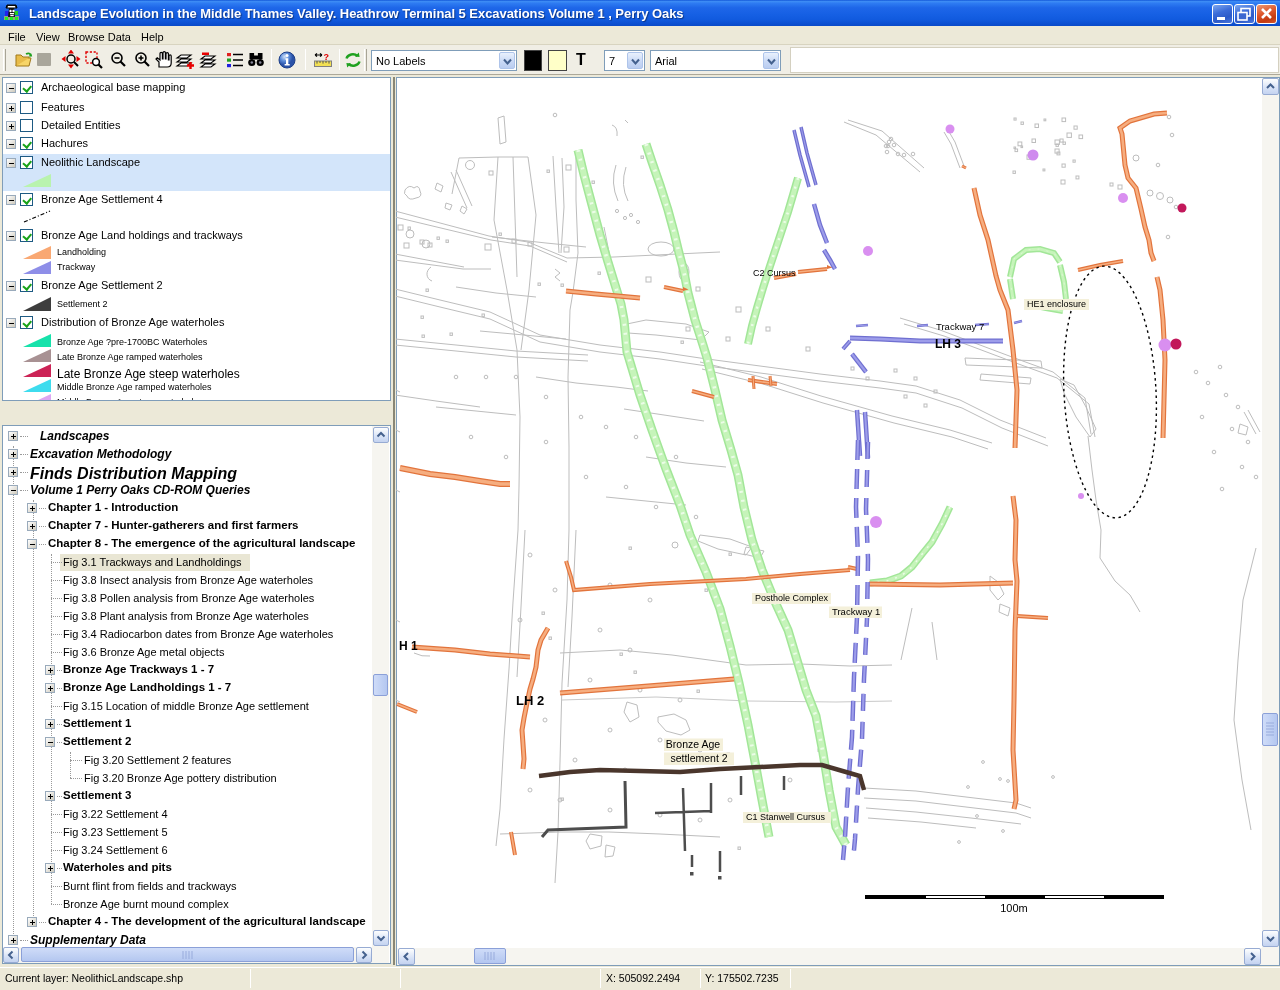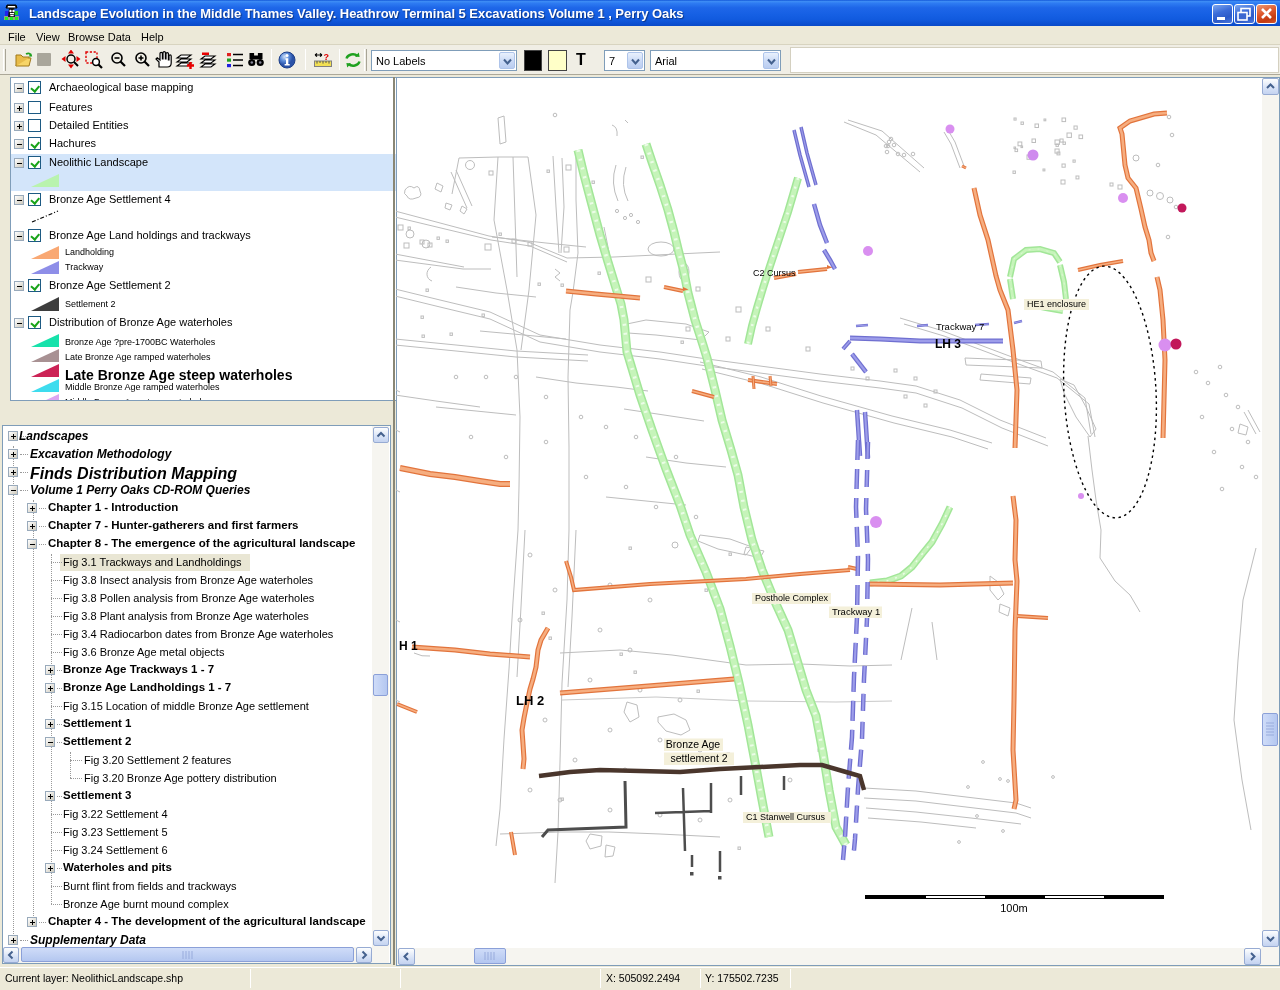--- a/index.html
+++ b/index.html
@@ -177,21 +177,21 @@
   </div>
 <div class="abs combo" style="left:650px;top:50px;width:131px">
 <span class="ct">Arial</span>
     <span class="ca">
       <svg width="9" height="8">
         <path d="M1 1.5 L4.5 5.5 L8 1.5" fill="none" stroke="#44618e" stroke-width="2"></path>
       </svg>
     </span>
   </div>
 <div class="abs" style="left:790px;top:47px;width:489px;height:26px;background:#fff;border:1px solid #d4d0c0"></div>
-<div class="abs panel" style="left:10px;top:77px;width:389px;height:324px">
+<div class="abs panel" style="left:2px;top:77px;width:389px;height:324px">
 <div class="abs" style="left:0px;top:76px;width:387px;height:37px;background:#d3e5fa"></div>
 <div class="minus" style="left:3px;top:5px"></div>
 <div class="cb on" style="left:17px;top:3px"></div>
 <div class="lt" style="left:38px;top:3px;font-size:11px;font-weight:normal;font-style:normal">Archaeological base mapping</div>
 <div class="plus" style="left:3px;top:25px"></div>
 <div class="cb" style="left:17px;top:23px"></div>
 <div class="lt" style="left:38px;top:23px;font-size:11px;font-weight:normal;font-style:normal">Features</div>
 <div class="plus" style="left:3px;top:43px"></div>
 <div class="cb" style="left:17px;top:41px"></div>
 <div class="lt" style="left:38px;top:41px;font-size:11px;font-weight:normal;font-style:normal">Detailed Entities</div>
@@ -235,21 +235,21 @@
       <path d="M0 13 L28 0 L28 13 Z" fill="#17e2ab"></path>
     </svg>
 <div class="lt" style="left:54px;top:259px;font-size:9px;font-weight:normal;font-style:normal">Bronze Age ?pre-1700BC Waterholes</div>
 <svg class="abs" style="left:20px;top:271px" width="28" height="13">
       <path d="M0 13 L28 0 L28 13 Z" fill="#a89193"></path>
     </svg>
 <div class="lt" style="left:54px;top:274px;font-size:9px;font-weight:normal;font-style:normal">Late Bronze Age ramped waterholes</div>
 <svg class="abs" style="left:20px;top:286px" width="28" height="13">
       <path d="M0 13 L28 0 L28 13 Z" fill="#cc2356"></path>
     </svg>
-<div class="lt" style="left:54px;top:289px;font-size:14px;font-weight:bold;font-style:normal">Late Bronze Age steep waterholes</div>
+<div class="lt" style="left:54px;top:289px;font-size:12px;font-weight:normal;font-style:normal">Late Bronze Age steep waterholes</div>
 <svg class="abs" style="left:20px;top:301px" width="28" height="13">
       <path d="M0 13 L28 0 L28 13 Z" fill="#3edcee"></path>
     </svg>
 <div class="lt" style="left:54px;top:304px;font-size:9px;font-weight:normal;font-style:normal">Middle Bronze Age ramped waterholes</div>
 <svg class="abs" style="left:20px;top:316px" width="28" height="13">
       <path d="M0 13 L28 0 L28 13 Z" fill="#dda6f2"></path>
     </svg>
 <div class="lt" style="left:54px;top:319px;font-size:9px;font-weight:normal;font-style:normal">Middle Bronze Age steep waterholes</div>
 </div>
 <div class="abs panel" style="left:2px;top:425px;width:389px;height:539px">
@@ -281,21 +281,21 @@
 <div class="abs" style="left:54px;top:370px;width:5px;height:1px;border-top:1px dotted #9a9a9a"></div>
 <div class="abs" style="left:48px;top:388px;width:11px;height:1px;border-top:1px dotted #9a9a9a"></div>
 <div class="abs" style="left:48px;top:406px;width:11px;height:1px;border-top:1px dotted #9a9a9a"></div>
 <div class="abs" style="left:48px;top:424px;width:11px;height:1px;border-top:1px dotted #9a9a9a"></div>
 <div class="abs" style="left:54px;top:442px;width:5px;height:1px;border-top:1px dotted #9a9a9a"></div>
 <div class="abs" style="left:48px;top:460px;width:11px;height:1px;border-top:1px dotted #9a9a9a"></div>
 <div class="abs" style="left:48px;top:478px;width:11px;height:1px;border-top:1px dotted #9a9a9a"></div>
 <div class="abs" style="left:36px;top:496px;width:7px;height:1px;border-top:1px dotted #9a9a9a"></div>
 <div class="abs" style="left:17px;top:514px;width:8px;height:1px;border-top:1px dotted #9a9a9a"></div>
 <div class="plus" style="left:5px;top:5px"></div>
-<div class="lt" style="left:16px;top:3px;font-size:12px;font-weight:bold;font-style:italic">Landscapes</div>
+<div class="lt" style="left:37px;top:3px;font-size:12px;font-weight:bold;font-style:italic">Landscapes</div>
 <div class="plus" style="left:5px;top:23px"></div>
 <div class="lt" style="left:27px;top:21px;font-size:12px;font-weight:bold;font-style:italic">Excavation Methodology</div>
 <div class="plus" style="left:5px;top:41px"></div>
 <div class="lt" style="left:27px;top:39px;font-size:16px;font-weight:bold;font-style:italic">Finds Distribution Mapping</div>
 <div class="minus" style="left:5px;top:59px"></div>
 <div class="lt" style="left:27px;top:57px;font-size:12px;font-weight:bold;font-style:italic">Volume 1 Perry Oaks CD-ROM Queries</div>
 <div class="plus" style="left:24px;top:77px"></div>
 <div class="lt" style="left:45px;top:75px;font-size:11.5px;font-weight:bold;font-style:normal">Chapter 1 - Introduction</div>
 <div class="plus" style="left:24px;top:95px"></div>
 <div class="lt" style="left:45px;top:93px;font-size:11.5px;font-weight:bold;font-style:normal">Chapter 7 - Hunter-gatherers and first farmers</div>

